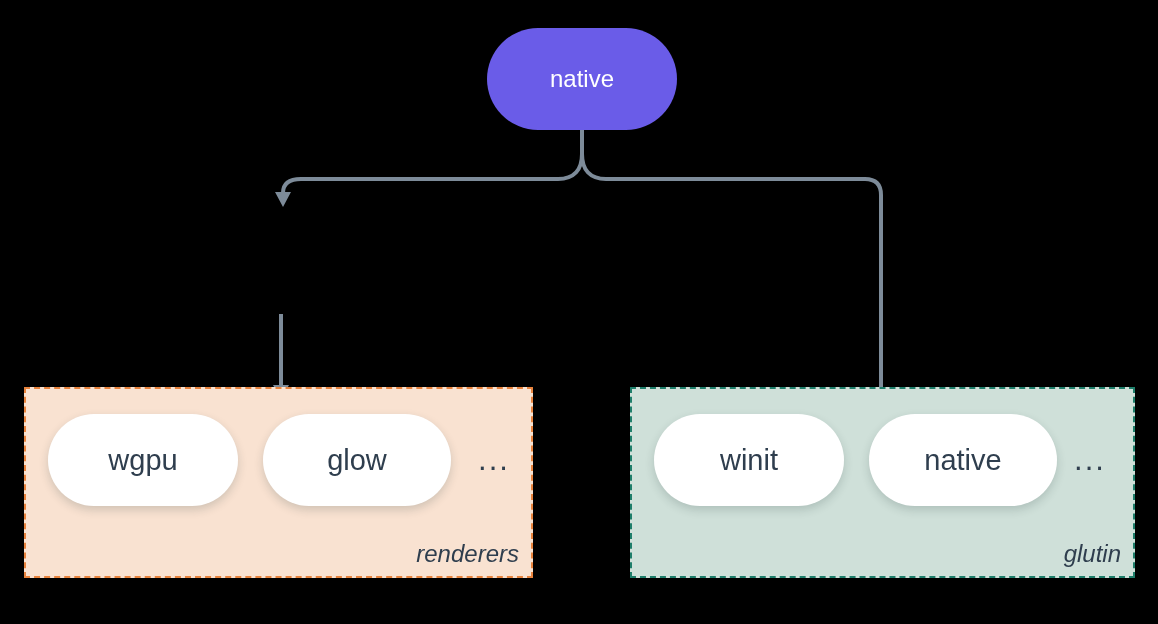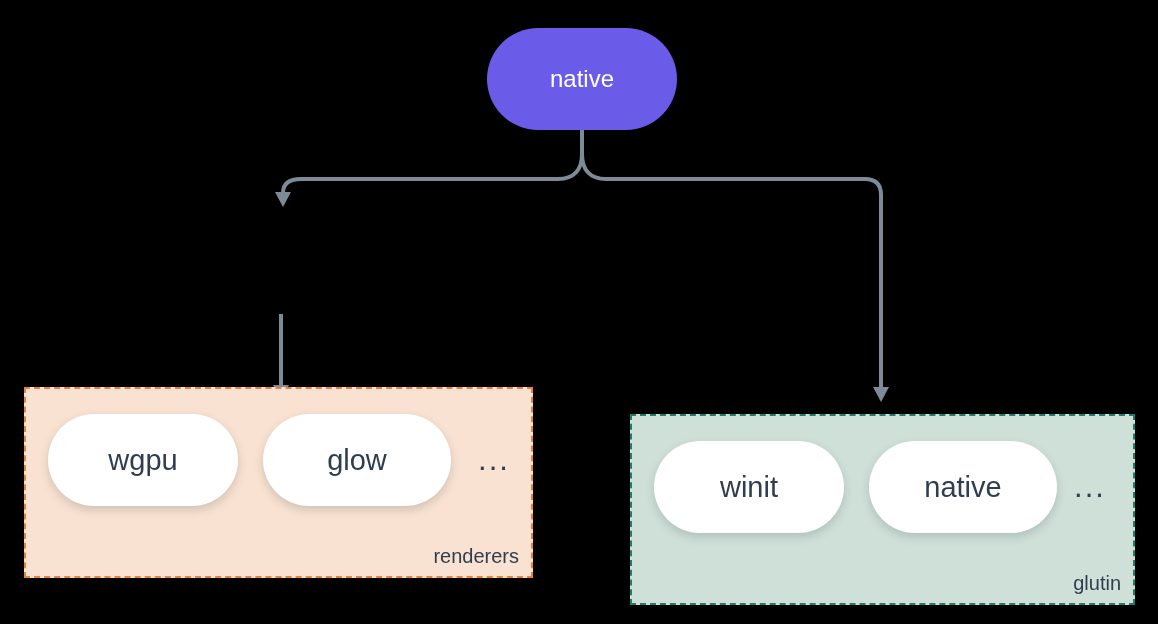--- a/index.html
+++ b/index.html
@@ -59,21 +59,20 @@
     left: 24px;
     width: 509px;
     background: var(--renderers-fill, #f9e2d1);
     border-color: var(--renderers-border, #e8833d);
   }
   .group-shells {
     left: 630px;
     width: 505px;
     background: var(--shells-fill, #cfe0d9);
     border-color: var(--shells-border, #1e7e6a);
-    margin-top: 27px;
   }
   .white-pill {
     background: var(--pill-fill, #fff);
     color: var(--dark-text, #2f3e4e);
     font-size: 29px;
     box-shadow: 0 4px 10px rgba(30, 50, 50, 0.18);
   }
   .pill-a { left: 22px;  top: 25px; width: 190px; height: 92px; }
   .pill-b { left: 237px; top: 25px; width: 188px; height: 92px; text-align: center; }
   .ellipsis {
@@ -87,22 +86,23 @@
     color: var(--dark-text, #2f3e4e);
     font-size: 31px;
     letter-spacing: 2px;
   }
   .ellipsis-renderers { left: 443px; }
   .ellipsis-shells   { left: 433px; }
   .group-label {
     position: absolute;
     right: 12px;
     bottom: 8px;
-    font-size: 20px;
+    font-size: 24px;
     color: var(--dark-text, #2f3e4e);
+    font-style: italic;
   }
 </style>
 </head>
 <body>
 
 <div class="canvas">
 
   <svg class="connectors" width="1158" height="624" viewBox="0 0 1158 624">
     <path d="M582,118 L582,154 C582,170 574,179 558,179 L301,179 Q283,179 283,193 L283,194" fill="none" stroke-width="4" stroke="#7d8b99"></path>
     <path d="M582,118 L582,154 C582,170 590,179 606,179 L865,179 Q881,179 881,195 L881,389" fill="none" stroke-width="4" stroke="#7d8b99"></path>

